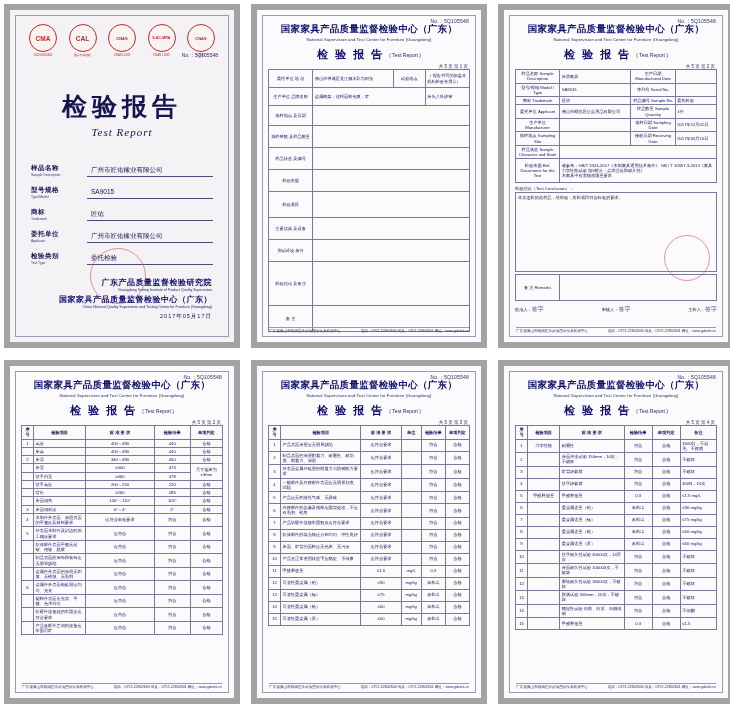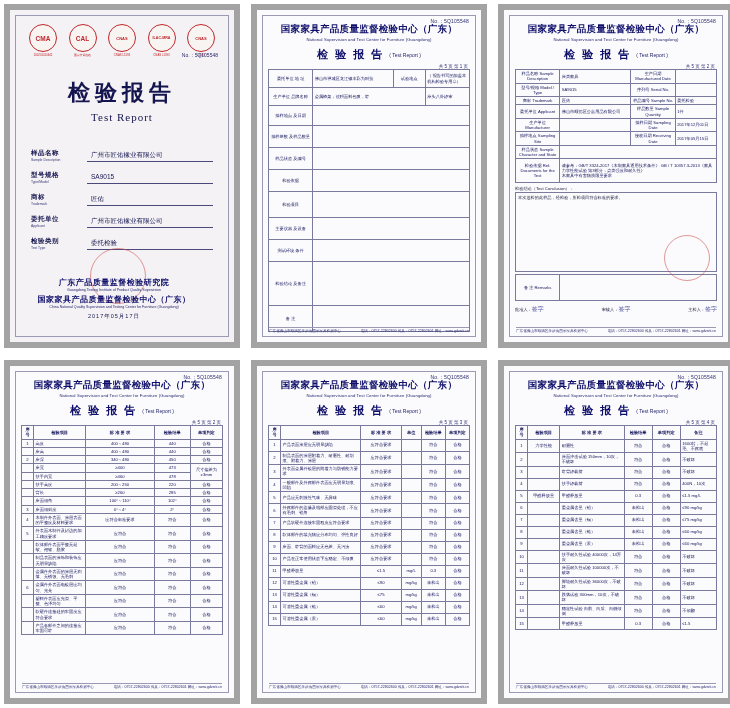--- a/index.html
+++ b/index.html
@@ -18,30 +18,30 @@
   table{border-collapse:collapse;width:100%;font-size:4.2px;color:#15155c;}
   td,th{border:1px solid #7a7a9c;padding:1px 1.5px;vertical-align:middle;line-height:1.25;}
   .c{text-align:center;}
   .lbl{width:22%;text-align:center;background:#fbfbfd;}
   .tall td{height:9px;}
   
   .logos{display:flex;justify-content:space-between;align-items:center;padding:4px 8px 0 8px;}
   .logo{width:26px;height:26px;border-radius:50%;border:1.6px solid #c0272d;position:relative;display:flex;align-items:center;justify-content:center;background:#f7f4f2;}
   .logo span{font-size:6.5px;color:#c0272d;font-weight:bold;}
   .logo small{position:absolute;bottom:-6px;left:50%;transform:translateX(-50%);font-size:2.8px;color:#c0272d;white-space:nowrap;}
-  .cover-title{text-align:center;font-size:22px;font-weight:bold;letter-spacing:5px;color:#14144f;margin-top:26px;font-family:"Liberation Serif",serif;}
-  .cover-sub{text-align:center;font-size:11px;letter-spacing:1px;color:#14144f;margin-top:3px;font-family:"Liberation Serif",serif;}
+  .cover-title{text-align:center;font-size:25px;font-weight:bold;letter-spacing:5px;color:#14144f;margin-top:38px;font-family:"Liberation Serif",serif;}
+  .cover-sub{text-align:center;font-size:11px;letter-spacing:1px;color:#14144f;margin-top:3px;font-family:"Liberation Serif",serif;font-style:italic;}
   .cover-no{position:absolute;top:36px;right:10px;font-size:5px;color:#2b2b6e;}
   .rows{margin:26px 10px 0 10px;}
   .row{display:flex;align-items:flex-end;margin-bottom:9px;}
   .row .k{width:56px;flex:none;}
   .row .k .kc{font-size:6.5px;color:#14144f;font-weight:bold;letter-spacing:.5px;}
   .row .k .ke{font-size:3.4px;color:#3a3a7a;}
   .row .v{flex:1;border-bottom:0.8px solid #4a4a7a;font-size:6.5px;color:#14144f;padding-bottom:1px;padding-left:4px;min-height:9px;}
-  .cover-foot{position:absolute;bottom:16px;left:0;right:16px;text-align:center;}
+  .cover-foot{position:absolute;bottom:16px;left:0;right:16px;text-align:right;}
   .cf1{font-size:8px;font-weight:bold;color:#10106b;letter-spacing:.5px;}
   .cf2{font-size:3.6px;color:#24246e;}
   .cf3{font-size:8px;font-weight:bold;color:#10106b;letter-spacing:.5px;margin-top:2px;}
   .cf4{font-size:3.6px;color:#24246e;}
   .cf5{font-size:5.5px;color:#14144f;margin-top:4px;letter-spacing:1px;}
   .stampred{position:absolute;width:54px;height:54px;border:1.4px solid #cc4444;border-radius:50%;opacity:.55;}
   .sig{font-family:"Liberation Serif",serif;color:#2a2a8a;font-size:6px;opacity:.8;transform:rotate(-8deg);}
 </style>
 </head>
 <body>

